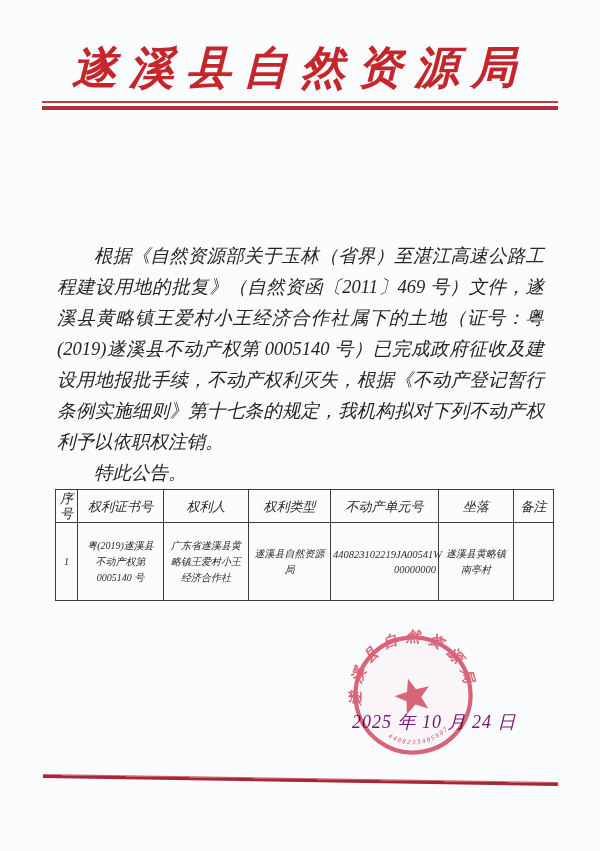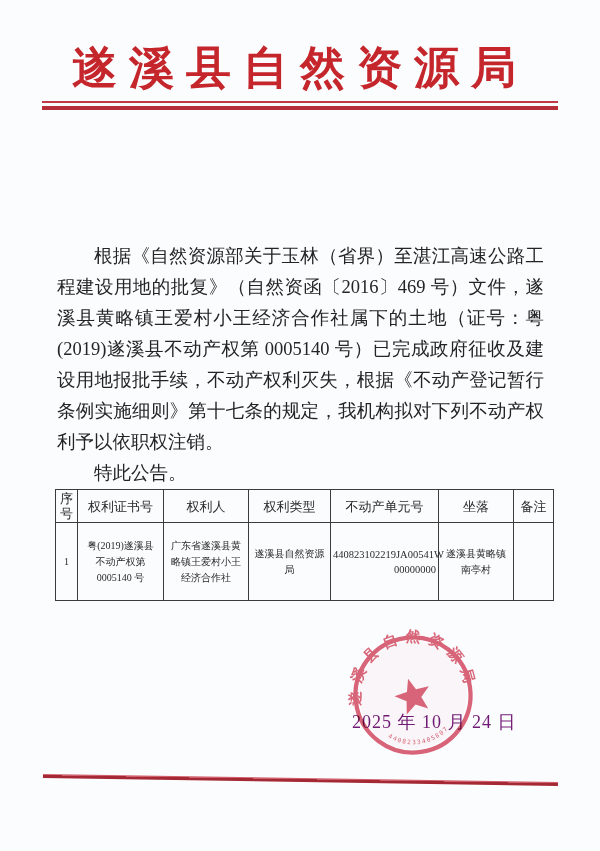--- a/index.html
+++ b/index.html
@@ -5,20 +5,21 @@
   html,body{margin:0;padding:0;}
   body{
     width:600px;height:851px;
     background:#eef0f4;
     font-family:"Liberation Serif","DejaVu Serif",serif;
   }
   .page{
     position:relative;width:600px;height:851px;overflow:hidden;
     background:#fbfcfe;
     color:#1f1f1f;
+    font-style:italic;
   }
   
   .letterhead{
     position:absolute;top:38px;left:0;width:100%;
     text-align:center;
     color:#c5262c;
     font-size:45px;font-weight:bold;
     letter-spacing:12px;
     white-space:nowrap;
   }
@@ -92,21 +93,21 @@
 <body>
 
 <div class="page">
 
   <div class="letterhead">遂溪县自然资源局</div>
   <div class="rule-top-thin"></div>
   <div class="rule-top-thick"></div>
 
 
   <div class="notice-body">
-    <p>根据《自然资源部关于玉林（省界）至湛江高速公路工程建设用地的批复》（自然资函〔2016〕469 号）文件，遂溪县黄略镇王爱村小王经济合作社属下的土地（证号：粤(2019)遂溪县不动产权第 0005140 号）已完成政府征收及建设用地报批手续，不动产权利灭失，根据《不动产登记暂行条例实施细则》第十七条的规定，我机构拟对下列不动产权利予以依职权注销。</p>
+    <p>根据《自然资源部关于玉林（省界）至湛江高速公路工程建设用地的批复》（自然资函〔2011〕469 号）文件，遂溪县黄略镇王爱村小王经济合作社属下的土地（证号：粤(2019)遂溪县不动产权第 0005140 号）已完成政府征收及建设用地报批手续，不动产权利灭失，根据《不动产登记暂行条例实施细则》第十七条的规定，我机构拟对下列不动产权利予以依职权注销。</p>
     <p>特此公告。</p>
   </div>
 
   <table class="cancel-table">
     <colgroup>
       <col style="width:22px">
         <col style="width:86px">
         <col style="width:85px">
       <col style="width:82px">
         <col style="width:108px">

